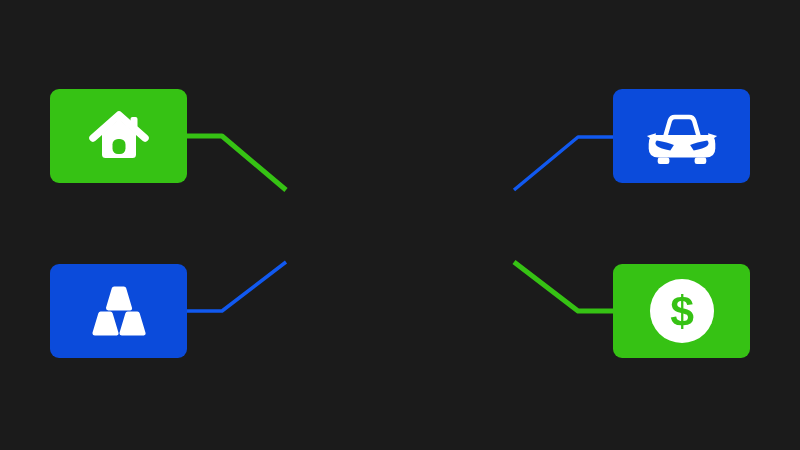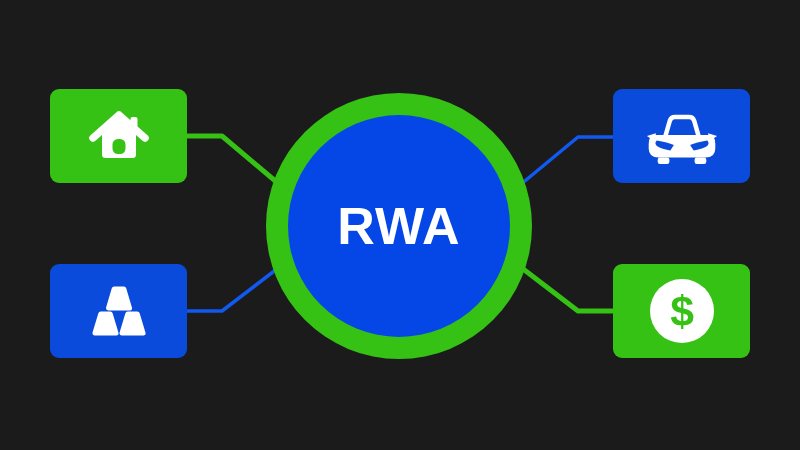--- a/index.html
+++ b/index.html
@@ -75,19 +75,14 @@
     </svg>
   </div>
 
   <div class="node green br">
     <svg width="66" height="66" viewBox="0 0 68 68">
       <circle class="white-fill" cx="34" cy="34" r="33"></circle>
       <text x="34" y="49" text-anchor="middle" font-size="44" font-weight="bold" font-family="Liberation Sans, sans-serif" fill="#36c214">$</text>
     </svg>
   </div>
 
-  <div class="ring">
-    <div class="ring-inner">
-      <span class="center-label">RWA</span>
-    </div>
-  </div>
 
 </div>
 
 </body></html>

